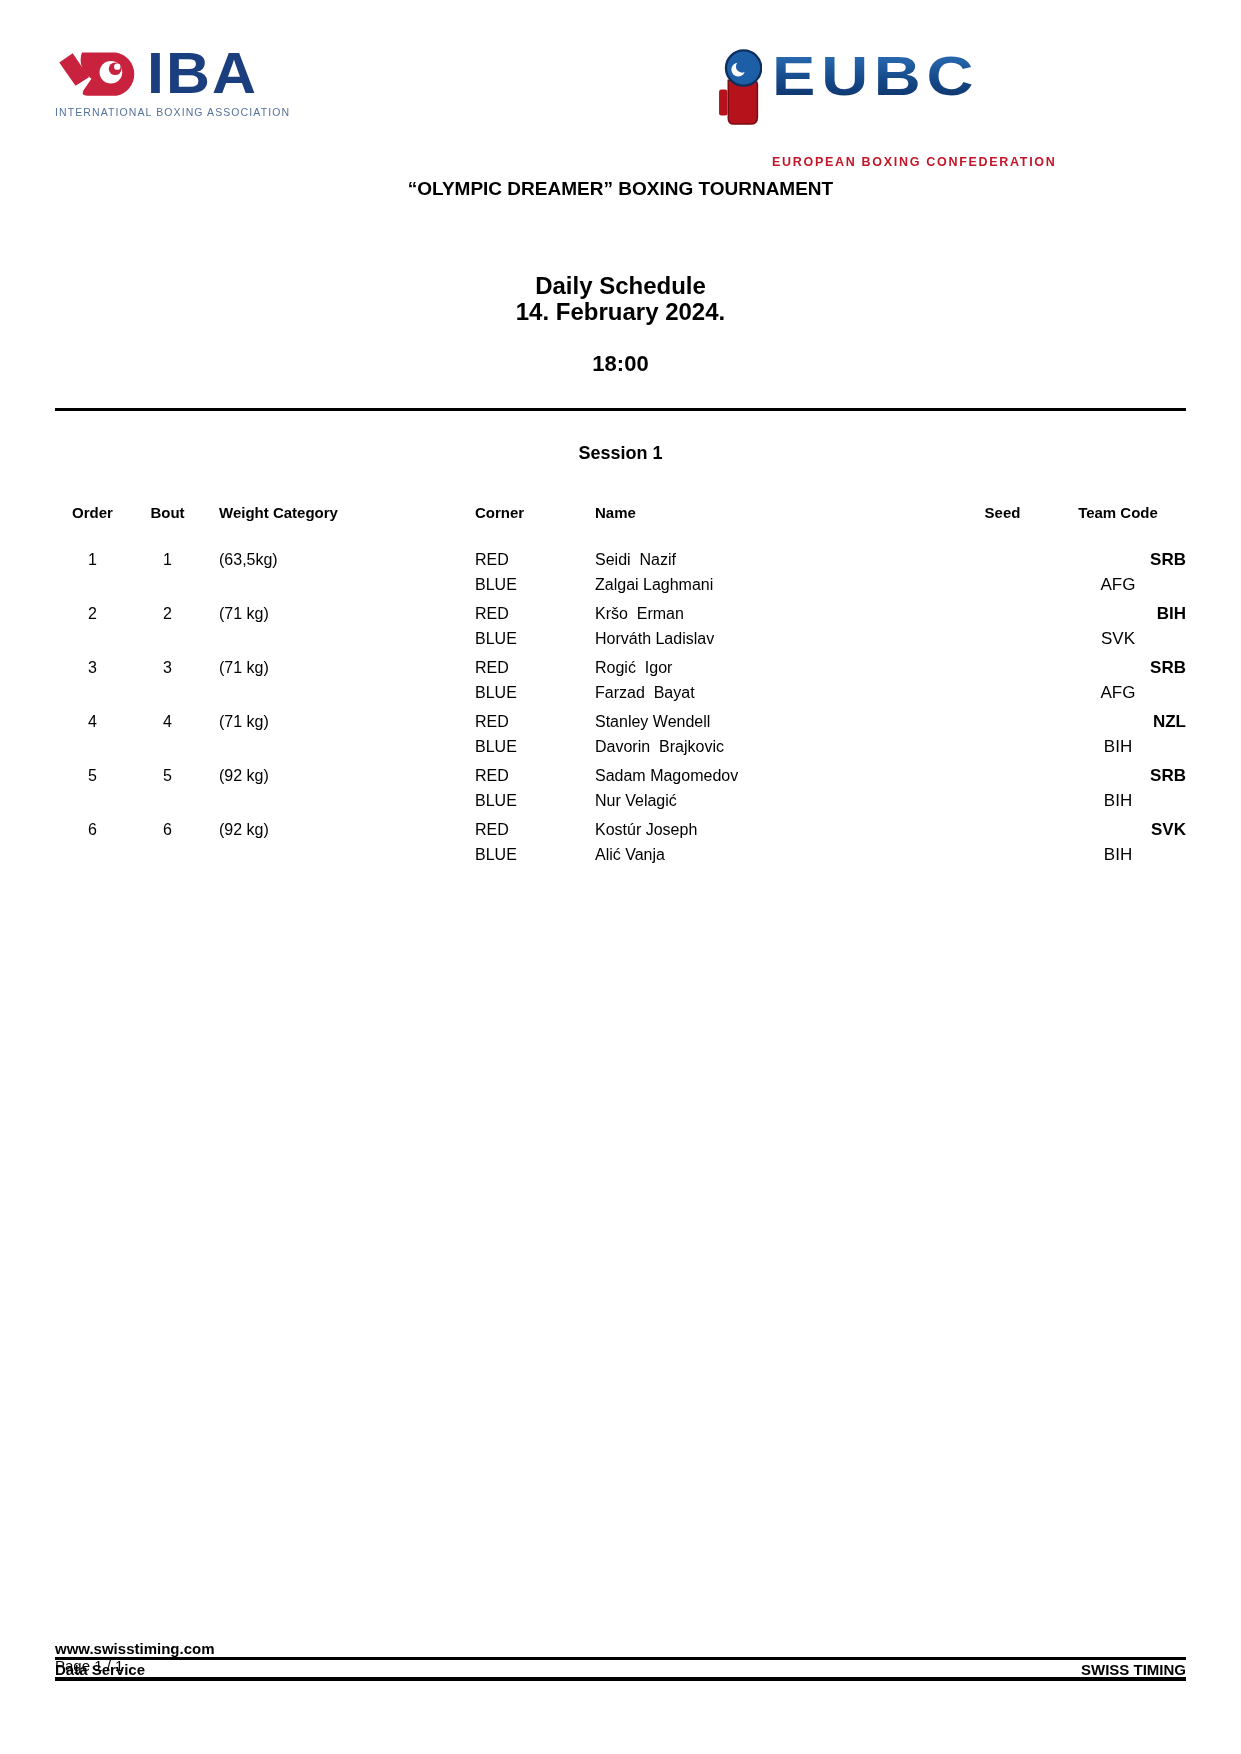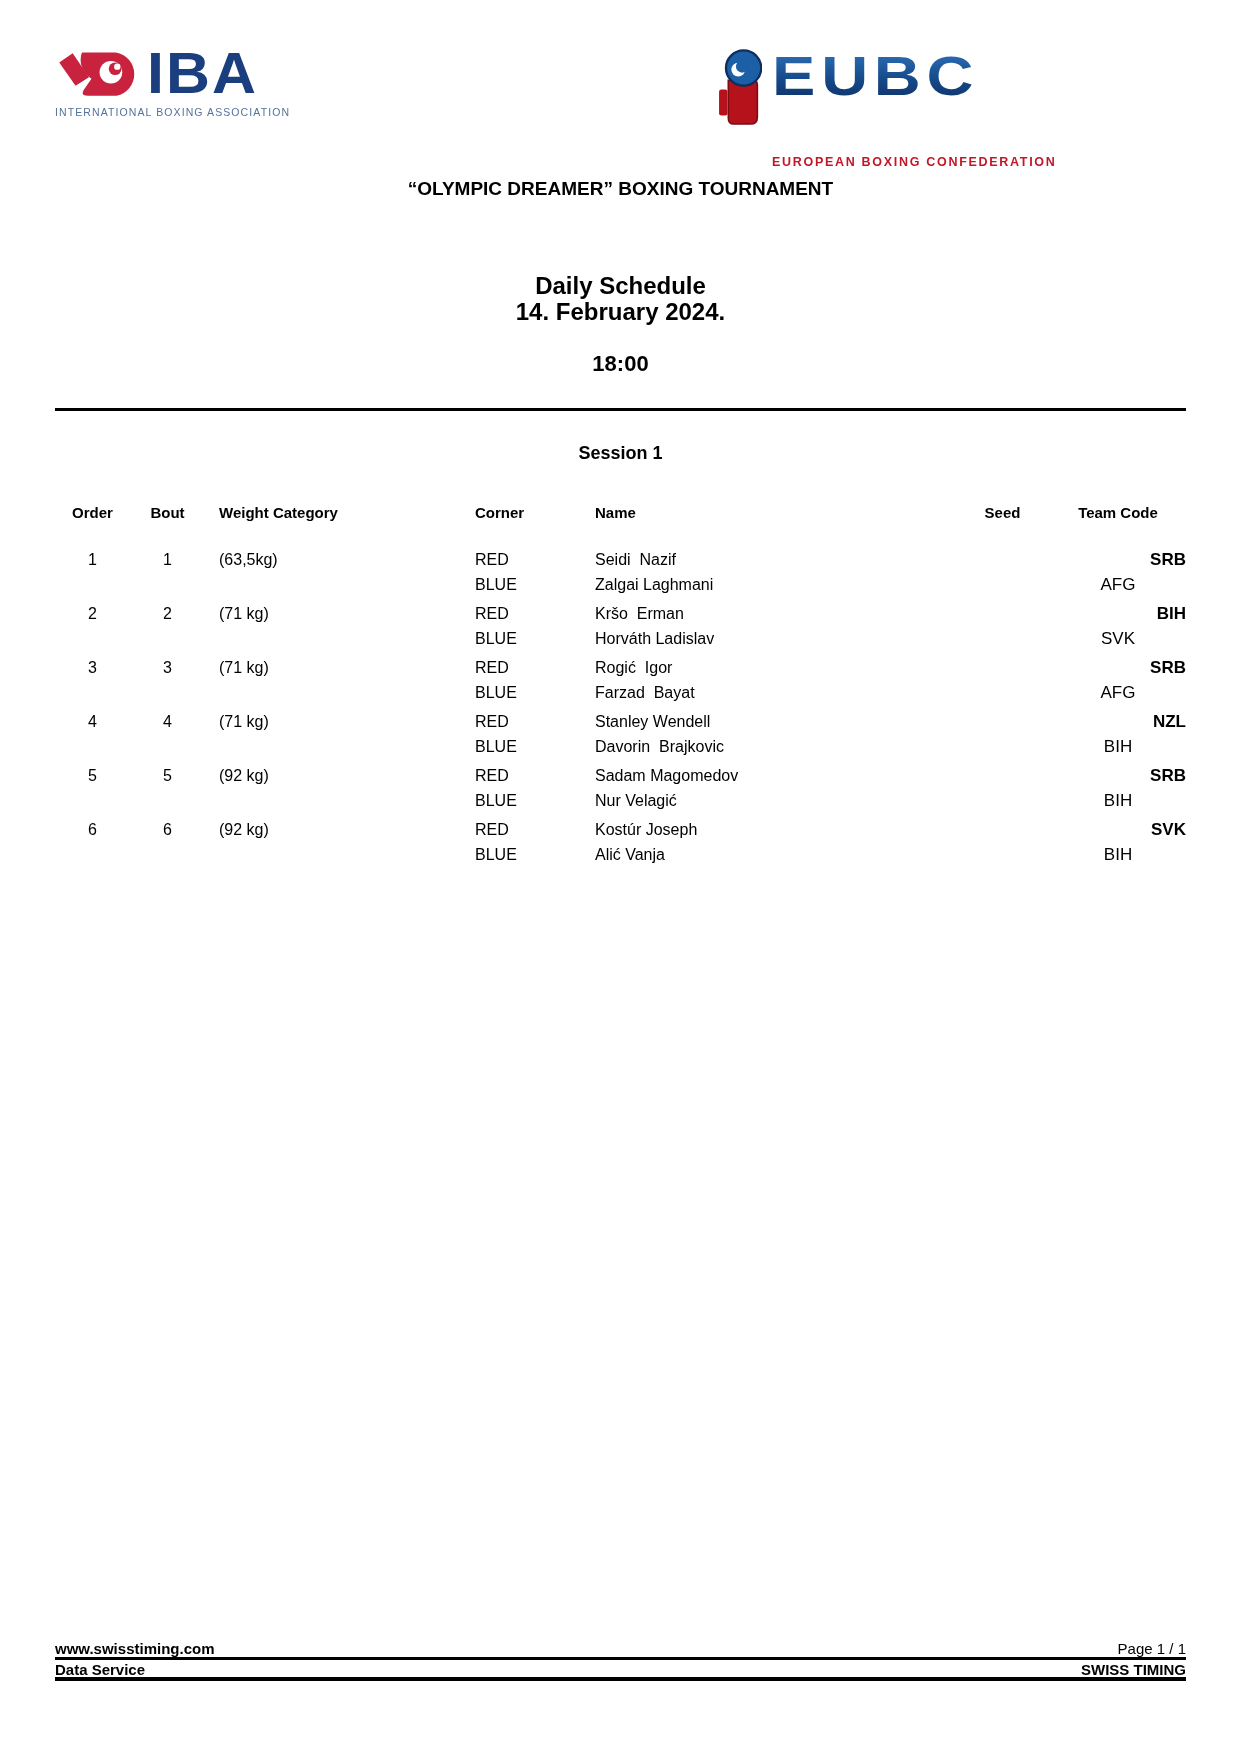--- a/index.html
+++ b/index.html
@@ -76,21 +76,21 @@
   .b-corner { grid-column:4; grid-row:2; }
   .r-name   { grid-column:5; grid-row:1; }
   .b-name   { grid-column:5; grid-row:2; }
   .r-seed   { grid-column:6; grid-row:1; text-align:center; }
   .b-seed   { grid-column:6; grid-row:2; text-align:center; }
   .r-team   { grid-column:7; grid-row:1; text-align:right; font-size:17px;font-weight:bold; }
   .b-team   { grid-column:7; grid-row:2; text-align:center; font-size:17px; }
 
   
   .footer-row { position:absolute; left:55px; width:1131px; display:flex; justify-content:space-between; font-size:15px; line-height:17px; }
-  .footer-row-1 { top:1640px; }
+  .footer-row-1 { top:1640px;flex-direction:column; }
   .footer-row-2 { top:1661px; }
   .fw-b { font-weight:bold; }
   .f-rule-1 { position:absolute; left:55px; top:1657px; width:1131px; height:3px; background:#000; }
   .f-rule-2 { position:absolute; left:55px; top:1677px; width:1131px; height:4px; background:#000; }
 </style>
 </head>
 <body>
 
 <div class="iba-logo">
   <div class="iba-top">

